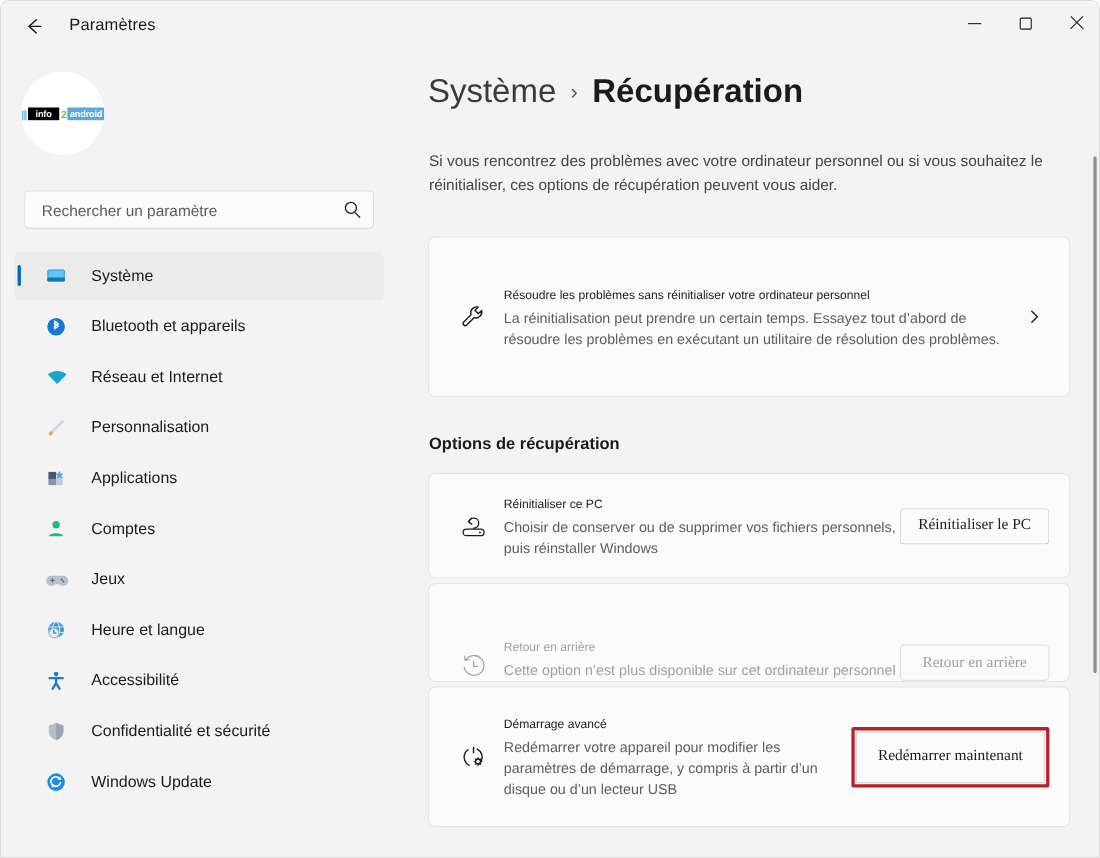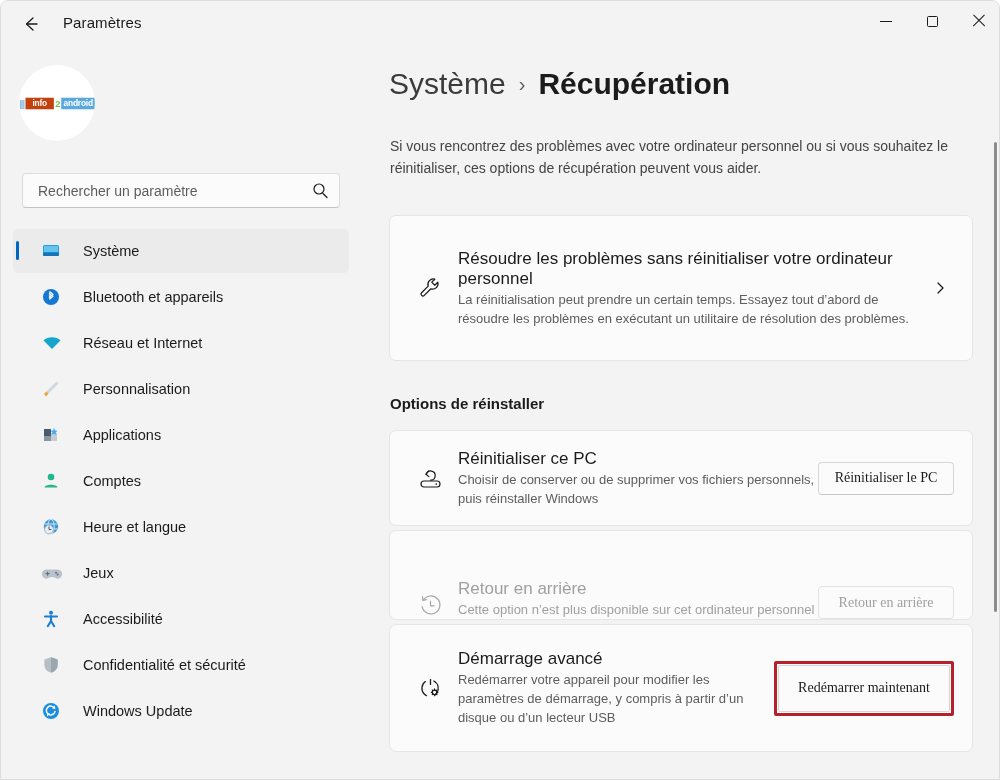--- a/index.html
+++ b/index.html
@@ -133,21 +133,21 @@
     white-space: nowrap;
     transform: scale(1.05);
   }
   .wm-bars {
     color: #7fb8e0;
     letter-spacing: -1px;
     font-size: 9px;
     margin-right: 1px;
   }
   .wm-info {
-    background: #c2410c;
+    background: #000000;
     color: #ffffff;
     padding: 1px 7px;
   }
   .wm-2 { color: #7ac143; padding: 0 1px; font-size: 9px; }
   .wm-android {
     background: #5aa9dd;
     color: #ffffff;
     padding: 1px 2px;
   }
 
@@ -271,21 +271,21 @@
     display: flex;
     align-items: center;
     justify-content: center;
     color: #1b1b1b;
   }
   .card-body {
     flex: 1;
     padding-left: 8px;
   }
   .card-title {
-    font-size: 17px;
+    font-size: 11px;
     color: #1b1b1b;
     line-height: 20px;
     margin-bottom: 1px;
   }
   .card-desc {
     font-size: 13px;
     color: #5d5d5d;
     line-height: 19px;
   }
   .chev {
@@ -468,41 +468,41 @@
           <svg width="20" height="20" viewBox="0 0 20 20" aria-hidden="true">
             <circle cx="10" cy="6" r="3.3" fill="#1fb88a"></circle>
             <path d="M3.6 16.5 C3.6 12.8, 16.4 12.8, 16.4 16.5 Z" fill="#1fb88a"></path>
           </svg>
         </span>
         <span class="nav-label">Comptes</span>
       </div>
 
       <div class="navitem">
         <span class="nav-ico">
+          <svg width="22" height="20" viewBox="0 0 22 20" aria-hidden="true">
+            <path d="M5.5 6.5 h11 a4.6 4.6 0 0 1 0 9.2 c-2 0-2.6-1.6-5.5-1.6 s-3.5 1.6-5.5 1.6 a4.6 4.6 0 0 1 0-9.2 z" fill="#b9c2cb"></path>
+            <path d="M6.6 9 v3.2 M5 10.6 h3.2" stroke="#60707f" stroke-width="1.1" stroke-linecap="round"></path>
+            <circle cx="15" cy="9.8" r="1" fill="#60707f"></circle>
+            <circle cx="16.6" cy="11.6" r="1" fill="#60707f"></circle>
+          </svg>
+        </span>
+        <span class="nav-label">Jeux</span>
+      </div>
+
+      <div class="navitem">
+        <span class="nav-ico">
           <svg width="20" height="20" viewBox="0 0 20 20" aria-hidden="true">
             <circle cx="10" cy="9.5" r="7.2" fill="#3d9ad6"></circle>
             <path d="M3.3 7 H16.7 M3.3 12 H16.7" stroke="#cfe6f7" stroke-width="1"></path>
             <ellipse cx="10" cy="9.5" rx="3.2" ry="7.2" fill="none" stroke="#cfe6f7" stroke-width="1"></ellipse>
             <circle cx="8" cy="12.5" r="4.4" fill="#e8eef3" stroke="#9fb4c4" stroke-width="1"></circle>
             <path d="M8 9.8 V12.5 H10" stroke="#48596a" stroke-width="1" fill="none" stroke-linecap="round"></path>
           </svg>
         </span>
         <span class="nav-label">Heure et langue</span>
-      </div>
-
-      <div class="navitem">
-        <span class="nav-ico">
-          <svg width="22" height="20" viewBox="0 0 22 20" aria-hidden="true">
-            <path d="M5.5 6.5 h11 a4.6 4.6 0 0 1 0 9.2 c-2 0-2.6-1.6-5.5-1.6 s-3.5 1.6-5.5 1.6 a4.6 4.6 0 0 1 0-9.2 z" fill="#b9c2cb"></path>
-            <path d="M6.6 9 v3.2 M5 10.6 h3.2" stroke="#60707f" stroke-width="1.1" stroke-linecap="round"></path>
-            <circle cx="15" cy="9.8" r="1" fill="#60707f"></circle>
-            <circle cx="16.6" cy="11.6" r="1" fill="#60707f"></circle>
-          </svg>
-        </span>
-        <span class="nav-label">Jeux</span>
       </div>
 
       <div class="navitem">
         <span class="nav-ico">
           <svg width="20" height="20" viewBox="0 0 20 20" aria-hidden="true">
             <circle cx="10" cy="3.7" r="2" fill="#1a7fd4"></circle>
             <path d="M4 7.5 H16" stroke="#1a7fd4" stroke-width="2.1" stroke-linecap="round"></path>
             <path d="M10 7 V12 L6.8 17.2 M10 12 L13.2 17.2" stroke="#1a7fd4" stroke-width="2.1" fill="none" stroke-linecap="round" stroke-linejoin="round"></path>
           </svg>
         </span>
@@ -554,21 +554,21 @@
         <div class="card-title">Résoudre les problèmes sans réinitialiser votre ordinateur personnel</div>
         <div class="card-desc">La réinitialisation peut prendre un certain temps. Essayez tout d’abord de résoudre les problèmes en exécutant un utilitaire de résolution des problèmes.</div>
       </div>
       <span class="chev">
         <svg width="16" height="16" viewBox="0 0 16 16" fill="none" aria-hidden="true">
           <path d="M6 3 L11 8 L6 13" stroke="#1b1b1b" stroke-width="1.25" stroke-linecap="round" stroke-linejoin="round"></path>
         </svg>
       </span>
     </div>
 
-    <div class="section-head">Options de réinstaller</div>
+    <div class="section-head">Options de récupération</div>
 
     <div class="card" id="card-reset">
       <span class="card-ico">
         <svg width="27" height="27" viewBox="0 0 27 27" fill="none" aria-hidden="true">
           <rect x="4" y="16" width="19" height="6" rx="3" stroke="#1b1b1b" stroke-width="1.2"></rect>
           <circle cx="19.3" cy="19" r="0.85" fill="#1b1b1b"></circle>
           <path d="M13.6 15.2 a4.6 4.6 0 1 0-4.4-5.9" stroke="#1b1b1b" stroke-width="1.2" fill="none" stroke-linecap="round"></path>
           <path d="M11.7 6.2 L8.9 9.2 L11.9 11.6" stroke="#1b1b1b" stroke-width="1.2" fill="none" stroke-linecap="round" stroke-linejoin="round"></path>
         </svg>
       </span>

